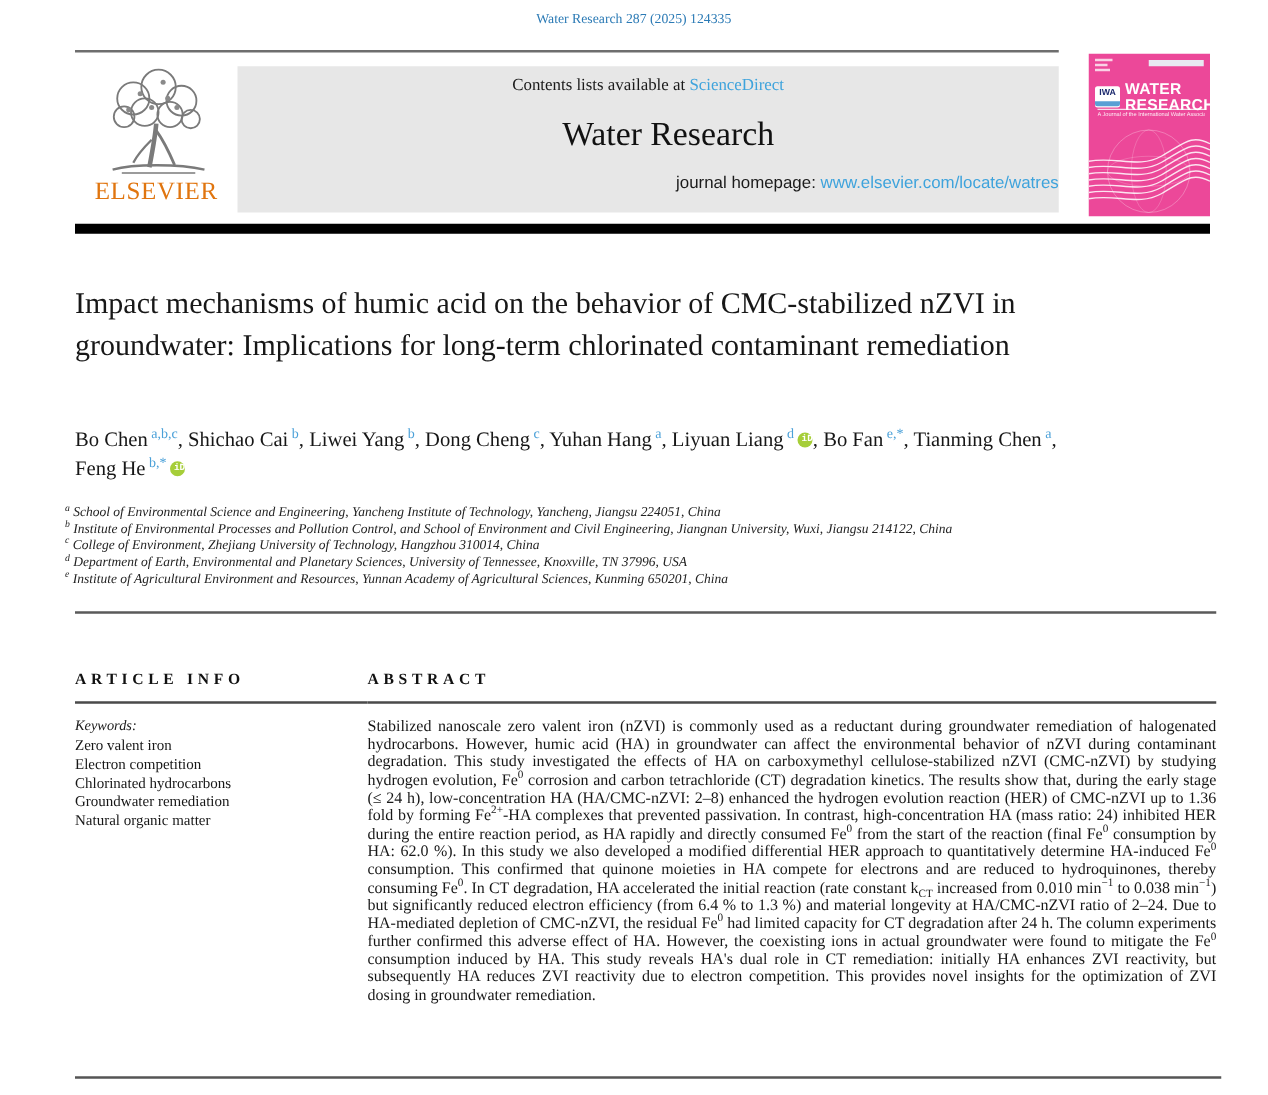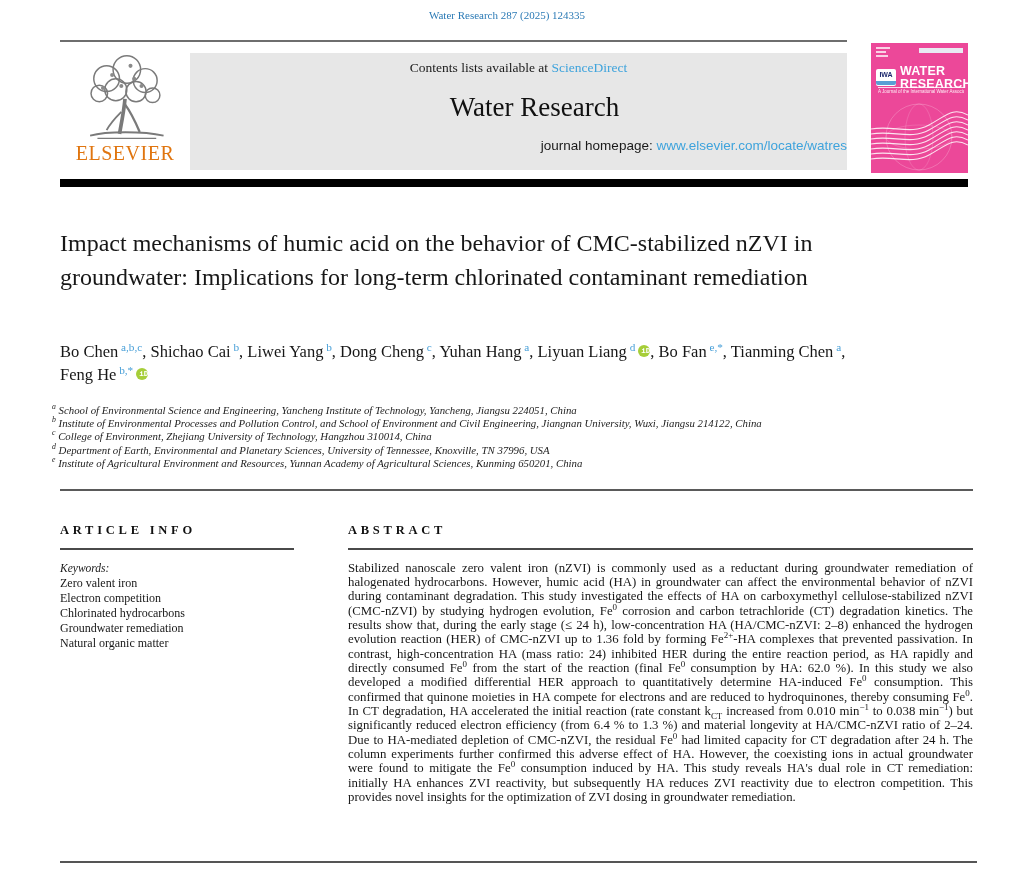--- a/index.html
+++ b/index.html
@@ -87,21 +87,21 @@
     vertical-align: 4px; margin-left: 3px; cursor: pointer;
   }
   .affiliations {
     position: absolute; top: 404px; left: 52px; width: 916px;
     font-style: italic; font-size: 10.8px; line-height: 13.2px; color: #222;
   }
   .aff-line sup { font-size: 72%; line-height: 0; }
 
   
   .section-rule { position: absolute; top: 489px; left: 60px; width: 913px; height: 2px; background: #5a5a5a; }
-  .columns { position: absolute; top: 523px; left: 60px; width: 913px; display: flex; gap: 54px; }
+  .columns { position: absolute; top: 536px; left: 60px; width: 913px; display: flex; }
   .col-left { width: 234px; flex: none; }
   .col-right { flex: 1; }
   .col-heading { font-size: 12.5px; letter-spacing: .30em; color: #111; font-weight: 600; }
   .col-rule { height: 1.5px; background: #4a4a4a; margin-top: 10px; margin-bottom: 11px; }
   .kw-label { font-style: italic; font-size: 11.5px; line-height: 15px; }
   .kw { font-size: 12px; line-height: 15px; color: #171717; }
   .abstract-text {
     font-size: 12.8px; line-height: 14.35px; text-align: justify; color: #171717;
   }
   .abstract-text sup { font-size: 70%; line-height: 0; }

